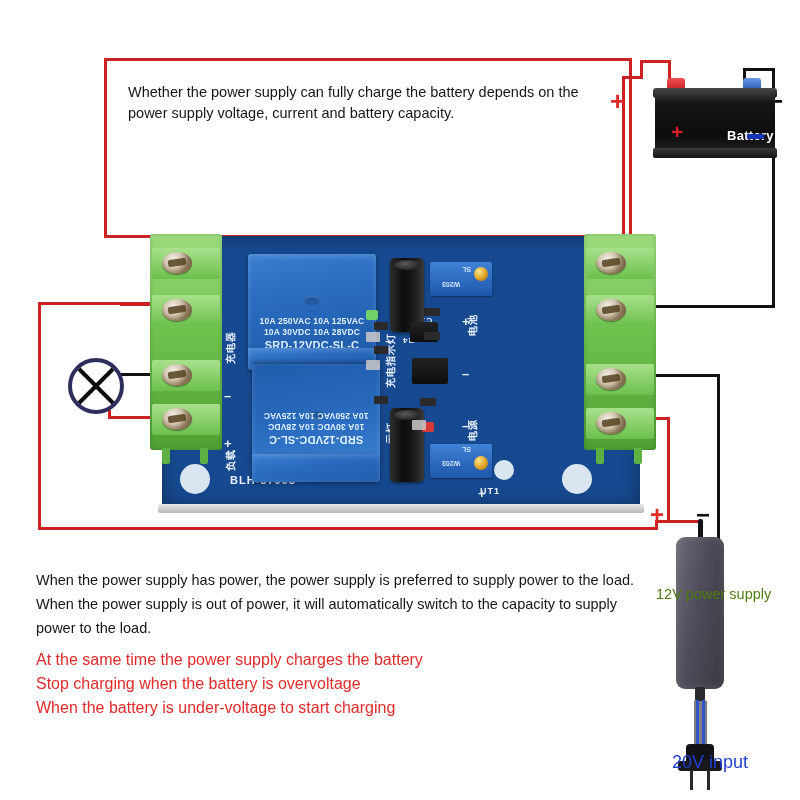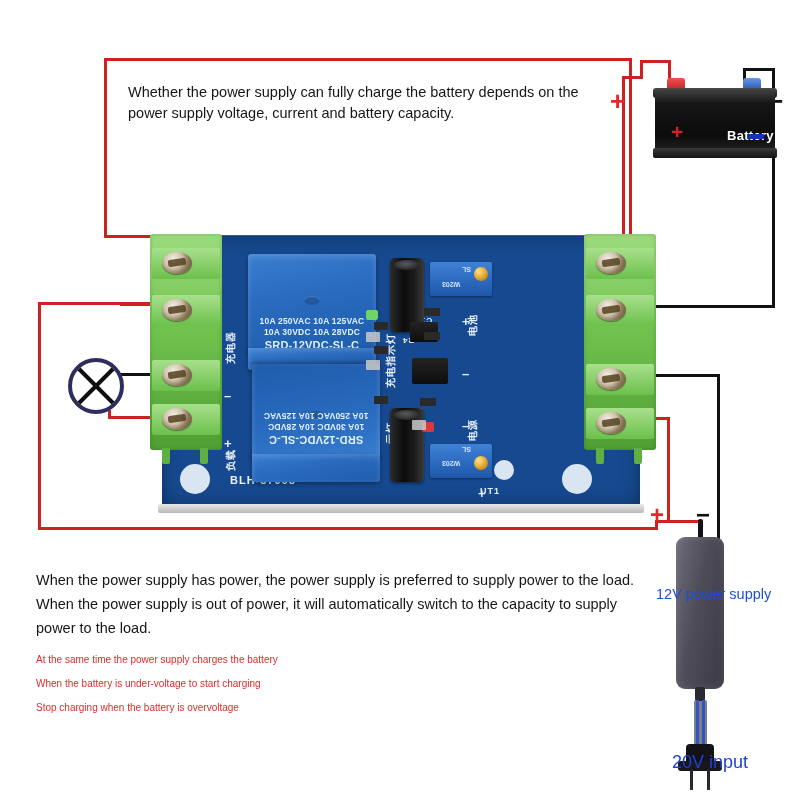--- a/index.html
+++ b/index.html
@@ -75,22 +75,22 @@
   .ad-cordb{position:absolute;left:20px;top:163px;width:3px;height:48px;background:#2f55c8;}
   .ad-cordb2{position:absolute;left:26px;top:163px;width:3px;height:48px;background:#2f55c8;}
   .ad-cordo{position:absolute;left:18px;top:163px;width:13px;height:48px;background:#17171c;opacity:.55;border-radius:2px;}
   .plug-body{position:absolute;left:10px;top:207px;width:28px;height:26px;background:#131317;border-radius:4px 4px 2px 2px;}
   .plug-wide{position:absolute;left:2px;top:224px;width:44px;height:10px;background:#17171c;border-radius:3px;}
   .prong{position:absolute;top:233px;width:3px;height:20px;background:#2a2a2e;}
   
   .ad-toplead{position:absolute;left:22px;top:-18px;width:5px;height:22px;background:#121216;border-radius:2px;}
   
   #para-black{left:36px;top:568px;width:600px;font-size:14.5px;line-height:24px;color:#161616;}
-  #para-red{left:36px;top:648px;width:600px;font-size:10px;line-height:24px;color:#e02b2b;}
-  #ps-label{left:656px;top:586px;color:#1d4ed8;font-size:14.5px;font-weight:normal;white-space:nowrap;}
+  #para-red{left:36px;top:648px;width:600px;font-size:16px;line-height:24px;color:#e02b2b;}
+  #ps-label{left:656px;top:586px;color:#4d7c0f;font-size:14.5px;font-weight:normal;white-space:nowrap;}
   #in-label{left:672px;top:752px;color:#1f3fd0;font-size:18px;white-space:nowrap;}
 </style>
 </head>
 <body>
 
 <div class="abs" id="top-box"></div>
 <div class="abs" id="top-box-text">Whether the power supply can fully charge the battery depends on the power supply voltage, current and battery capacity.</div>
 
 <div class="wire abs" style="left:668px;top:60px;width:3px;height:26px;"></div>
 <div class="wire abs" style="left:640px;top:60px;width:31px;height:3px;"></div>
@@ -271,15 +271,15 @@
   <div class="plug-wide"></div>
   <div class="prong" style="left:14px;"></div>
   <div class="prong" style="left:31px;"></div>
 </div>
 <div class="abs" id="ps-label">12V power supply</div>
 <div class="abs" id="in-label">20V input</div>
 
 <div class="abs" id="para-black">When the power supply has power, the power supply is preferred to supply power to the load. When the power supply is out of power, it will automatically switch to the capacity to supply power to the load.</div>
 <div class="abs" id="para-red">
   <div>At the same time the power supply charges the battery</div>
+  <div>Stop charging when the battery is overvoltage</div>
   <div>When the battery is under-voltage to start charging</div>
-  <div>Stop charging when the battery is overvoltage</div>
 </div>
 
 </body></html>

